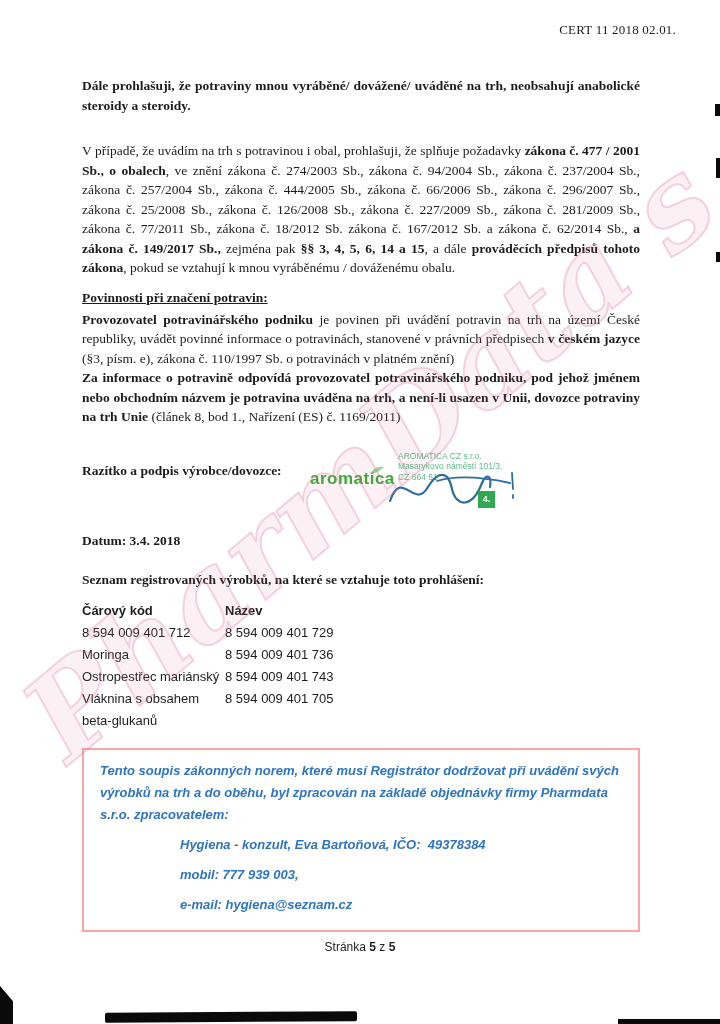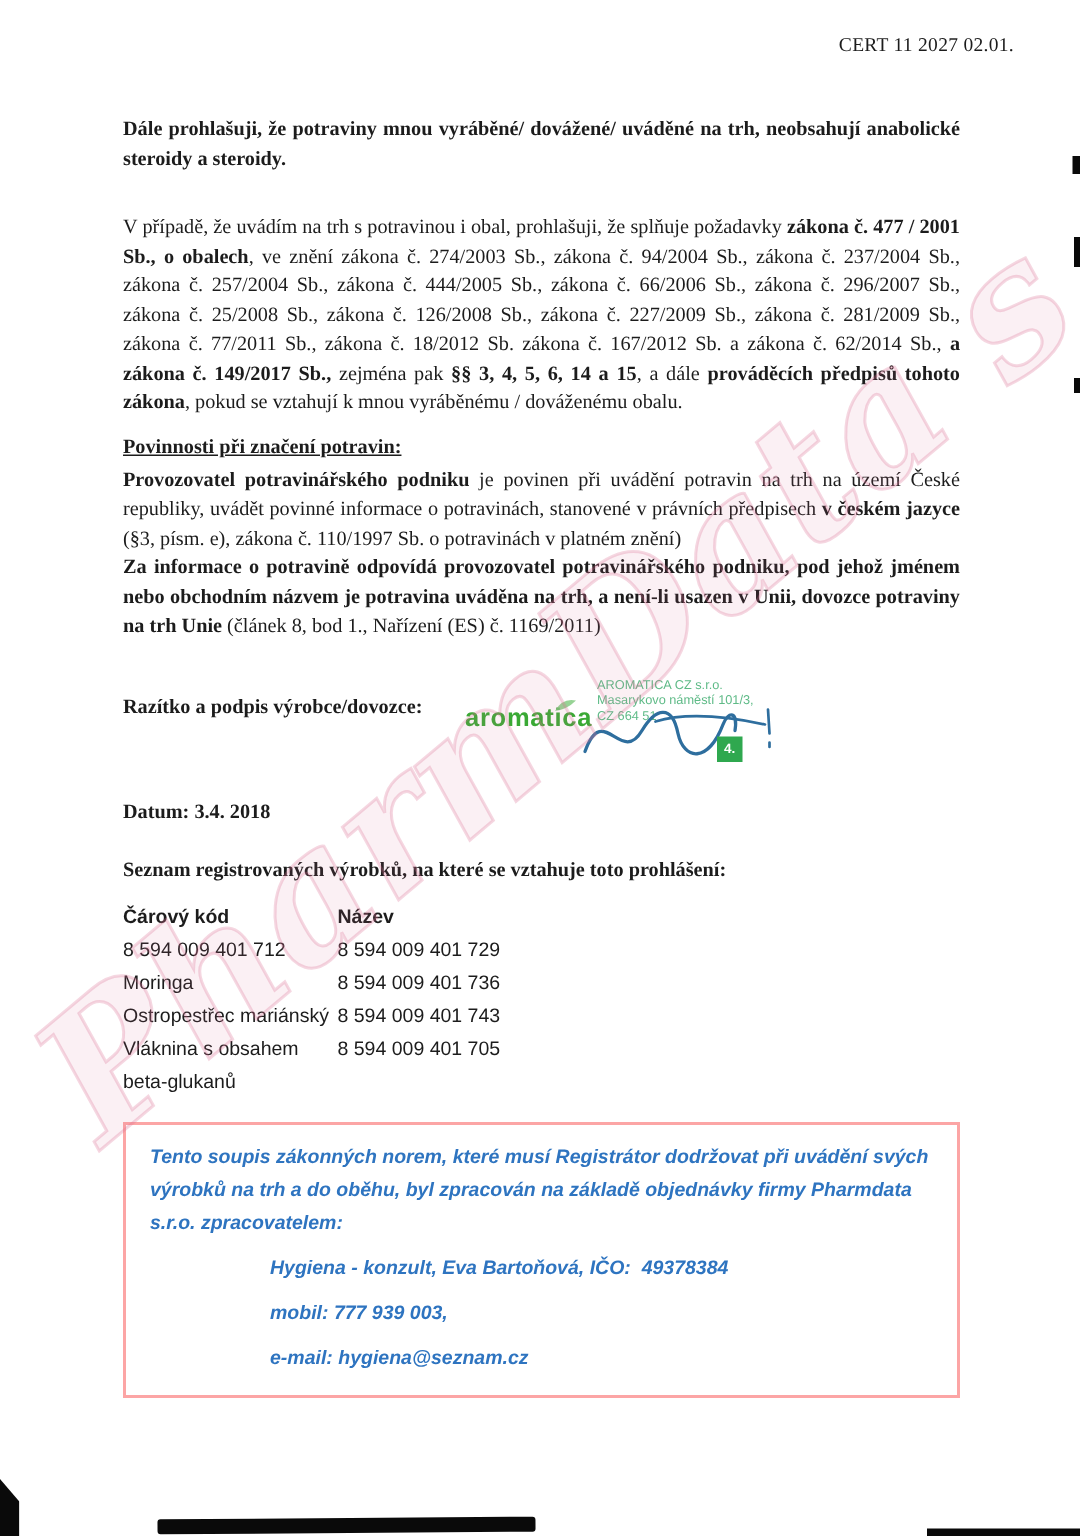--- a/index.html
+++ b/index.html
@@ -84,21 +84,21 @@
   .art-corner { left:0; top:986px; width:13px; height:38px; clip-path:polygon(0 0, 100% 40%, 100% 100%, 0 100%); }
   .art-br { left:618px; top:1019px; width:102px; height:5px; }
 </style>
 </head>
 <body>
 
 <div class="page">
 
   <div class="watermark">PharmData s.r.o.</div>
 
-  <div class="header-ref">CERT 11 2027 02.01.</div>
+  <div class="header-ref">CERT 11 2018 02.01.</div>
 
   <div class="content">
 
     <p class="p1 just">Dále prohlašuji, že potraviny mnou vyráběné/ dovážené/ uváděné na trh, neobsahují anabolické steroidy a steroidy.</p>
 
     <p class="p2 just"><span>V případě, že uvádím na trh s potravinou i obal, prohlašuji, že splňuje požadavky </span><span class="b">zákona č. 477 / 2001 Sb., o obalech</span><span>, ve znění zákona č. 274/2003 Sb., zákona č. 94/2004 Sb., zákona č. 237/2004 Sb., zákona č. 257/2004 Sb., zákona č. 444/2005 Sb., zákona č. 66/2006 Sb., zákona č. 296/2007 Sb., zákona č. 25/2008 Sb., zákona č. 126/2008 Sb., zákona č. 227/2009 Sb., zákona č. 281/2009 Sb., zákona č. 77/2011 Sb., zákona č. 18/2012 Sb. zákona č. 167/2012 Sb. a zákona č. 62/2014 Sb., </span><span class="b">a zákona č. 149/2017 Sb.,</span><span> zejména pak </span><span class="b">§§ 3, 4, 5, 6, 14 a 15</span><span>, a dále </span><span class="b">prováděcích předpisů tohoto zákona</span><span>, pokud se vztahují k mnou vyráběnému / dováženému obalu.</span></p>
 
     <div class="sec-heading">Povinnosti při značení potravin:</div>
 
     <p class="just"><span class="b">Provozovatel potravinářského podniku</span><span> je povinen při uvádění potravin na trh na území České republiky, uvádět povinné informace o potravinách, stanovené v právních předpisech </span><span class="b">v českém jazyce</span><span> (§3, písm. e), zákona č. 110/1997 Sb. o potravinách v platném znění)</span></p>
@@ -157,20 +157,26 @@
 
     <div class="notice-box">
       <div class="notice-intro">Tento soupis zákonných norem, které musí Registrátor dodržovat při uvádění svých výrobků na trh a do oběhu, byl zpracován na základě objednávky firmy Pharmdata s.r.o. zpracovatelem:</div>
       <div class="nbx-line">Hygiena - konzult, Eva Bartoňová, IČO:  49378384</div>
       <div class="nbx-line">mobil: 777 939 003,</div>
       <div class="nbx-line">e-mail: hygiena@seznam.cz</div>
     </div>
 
   </div>
 
+  <div class="footer">
+    <span>Stránka</span>
+    <span class="b">5</span>
+    <span>z</span>
+    <span class="b">5</span>
+  </div>
 
   <div class="artifact art-r1"></div>
   <div class="artifact art-r2"></div>
   <div class="artifact art-r3"></div>
   <div class="artifact art-bottom-bar"></div>
   <div class="artifact art-corner"></div>
   <div class="artifact art-br"></div>
 
 </div>
 

